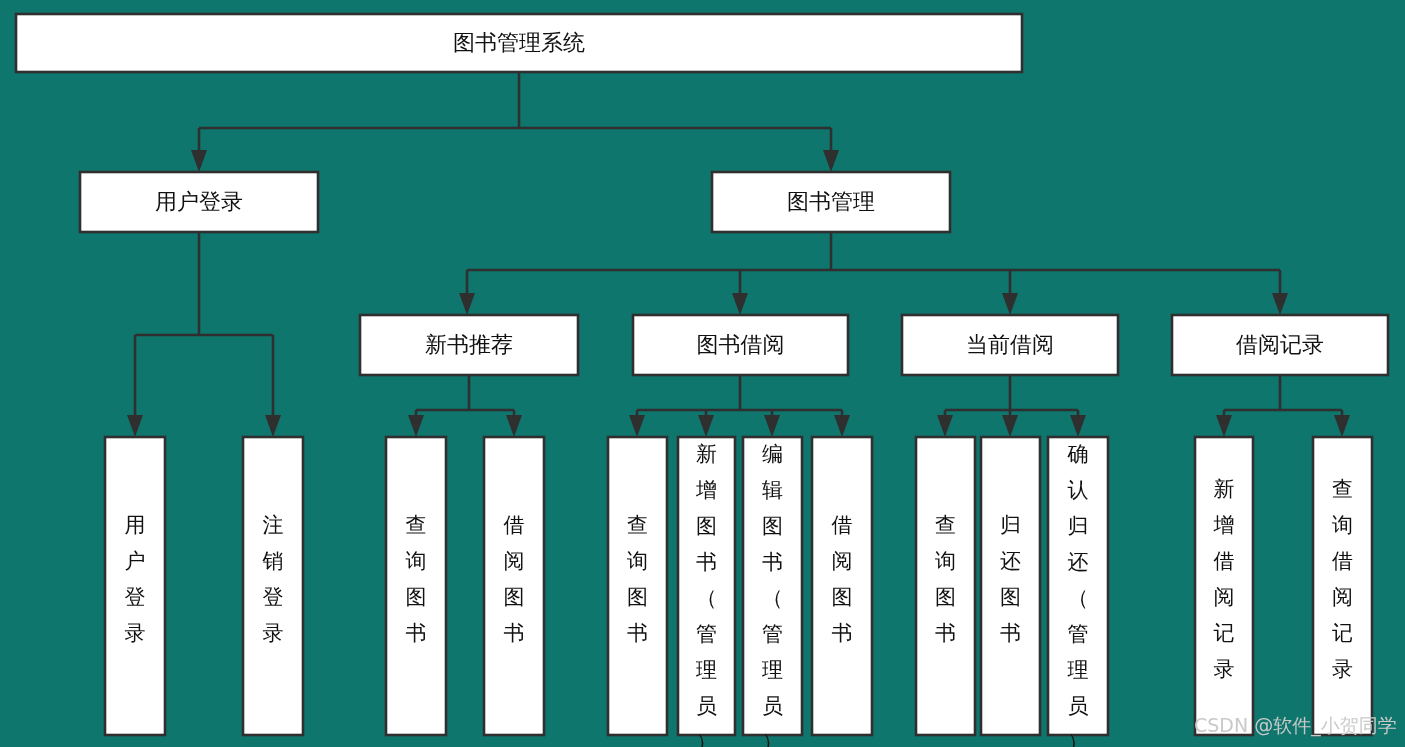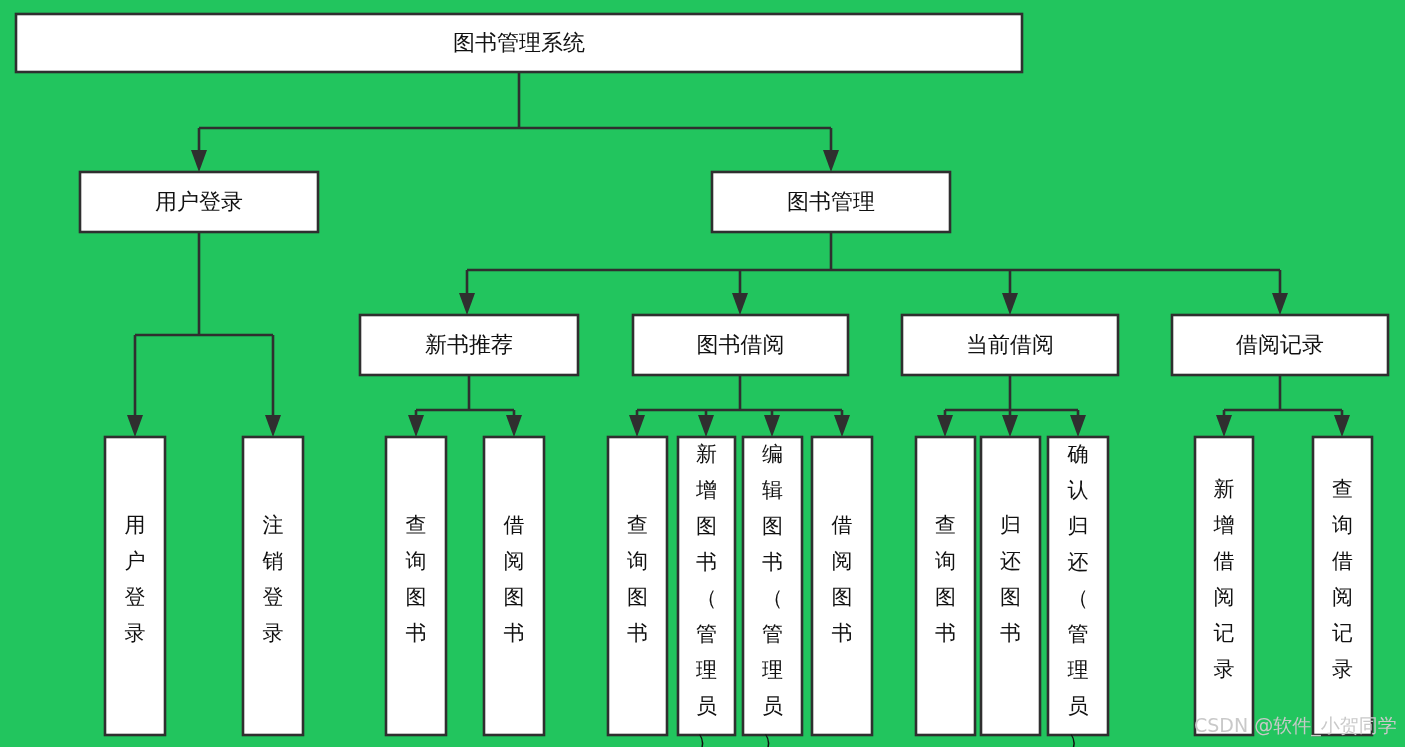--- a/index.html
+++ b/index.html
@@ -7,21 +7,21 @@
     padding: 0;
     background: #ffffff;
   }
   body {
     font-family: "Liberation Sans", "DejaVu Sans", sans-serif;
   }
   #diagram-root {
     position: relative;
     width: 1405px;
     height: 747px;
-    background: #22c55e;
+    background: #0f766e;
     overflow: hidden;
   }
   svg.diagram-canvas {
     position: absolute;
     left: 0;
     top: 0;
     width: 1405px;
     height: 747px;
     display: block;
   }

